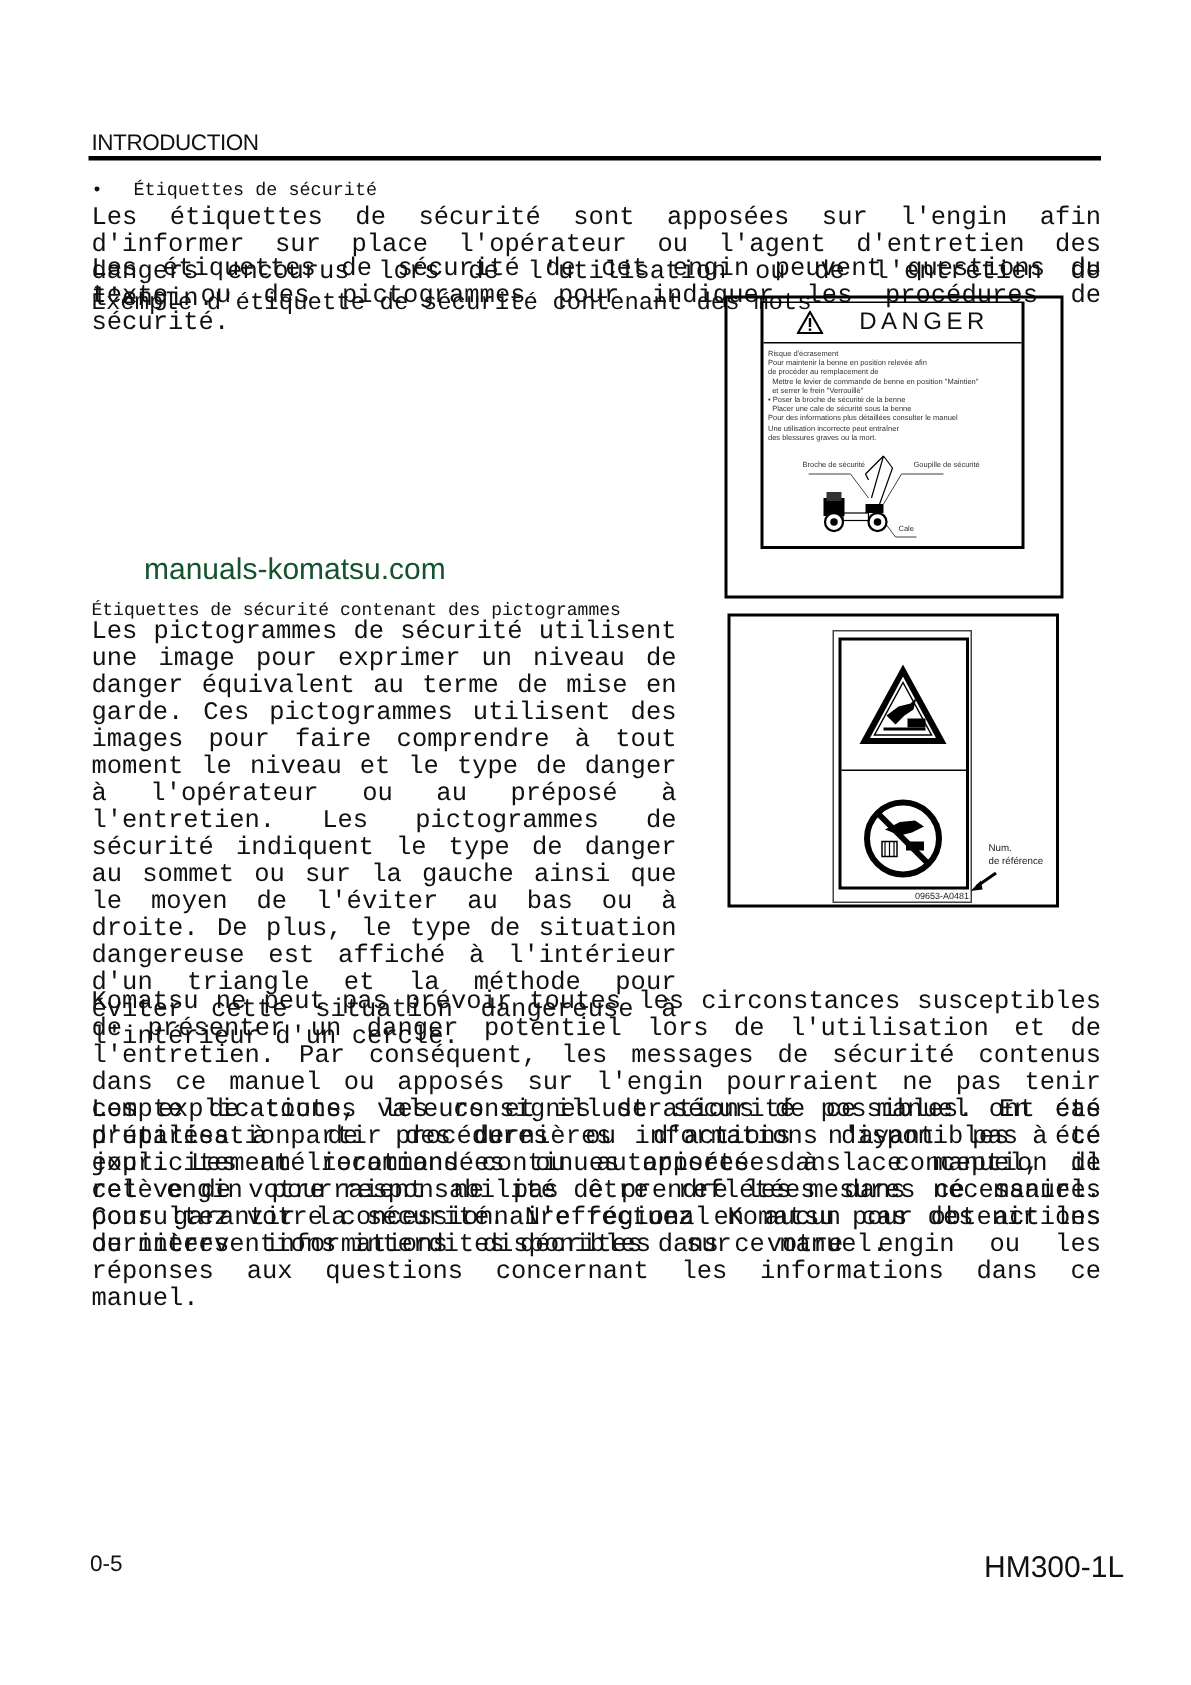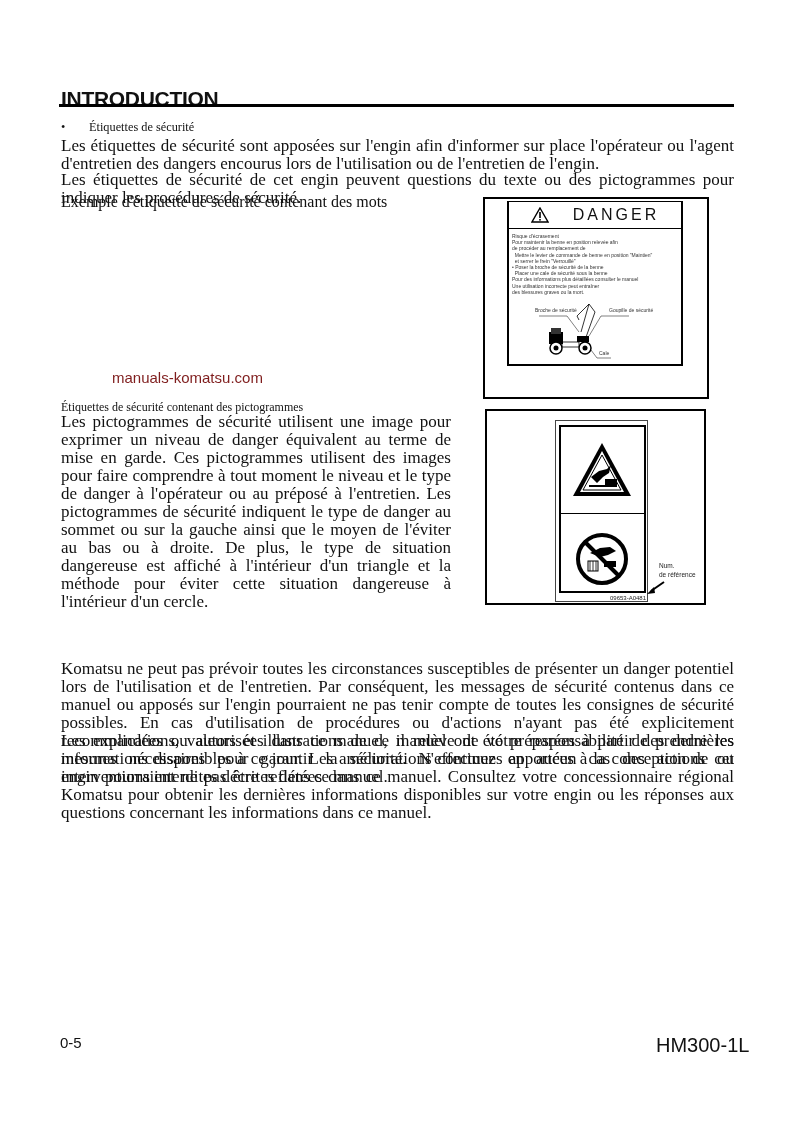--- a/index.html
+++ b/index.html
@@ -1,36 +1,36 @@
 <!DOCTYPE html>
 <html><head>
 <meta charset="utf-8">
 <style>
   html, body { margin: 0; padding: 0; background: #ffffff; }
   body { width: 794px; height: 1123px; position: relative; overflow: hidden;
          font-family: "DejaVu Serif", "Liberation Serif", serif; color: #111; }
   .abs { position: absolute; }
-  .serif { font-family: Liberation Serif, serif; }
+  .serif { font-family: Liberation Mono, monospace; }
   .sans { font-family: "Liberation Sans", "DejaVu Sans", sans-serif; }
 
-  #page-title { left: 61px; top: 87px; font-size: 21px; font-weight: bold;
+  #page-title { left: 61px; top: 87px; font-size: 15px; font-weight: normal;
                 letter-spacing: -0.3px; }
   #title-rule { left: 59px; top: 104px; width: 675px; height: 3px; background: #000; }
 
   .body-text { font-size: 17px; line-height: 18px; text-align: justify; }
   .p-full { left: 61px; width: 673px; }
 
   #bullet-line { left: 61px; top: 120px; font-size: 12.3px; }
   #bullet-line .dot { display: inline-block; width: 28px; }
 
   #intro-p1 { top: 137px; }
   #intro-p2 { top: 171px; }
   #example-words { left: 61px; top: 193px; font-size: 16px; }
 
-  #watermark { left: 112px; top: 369px; font-size: 15px; color: #7f1d1d; }
+  #watermark { left: 96px; top: 369px; font-size: 20px; color: #14532d; }
   #picto-heading { left: 61px; top: 400px; font-size: 12px; }
   #picto-p { left: 61px; top: 413px; width: 390px; }
 
   #komatsu-p1 { top: 660px; }
   #komatsu-p2 { top: 732px; }
 
   #footer-page { left: 60px; top: 1034px; font-size: 15px; }
   #footer-model { left: 656px; top: 1034px; font-size: 20px; }
 
   

